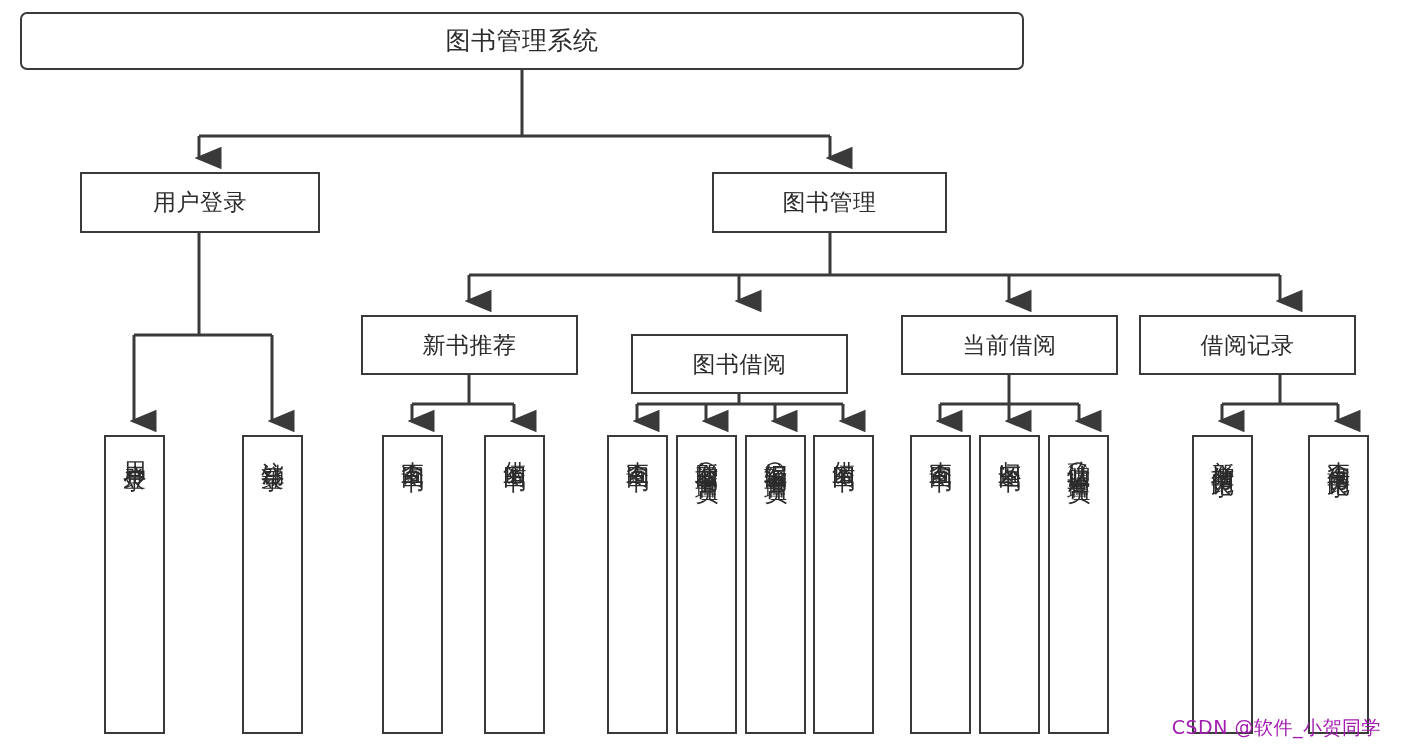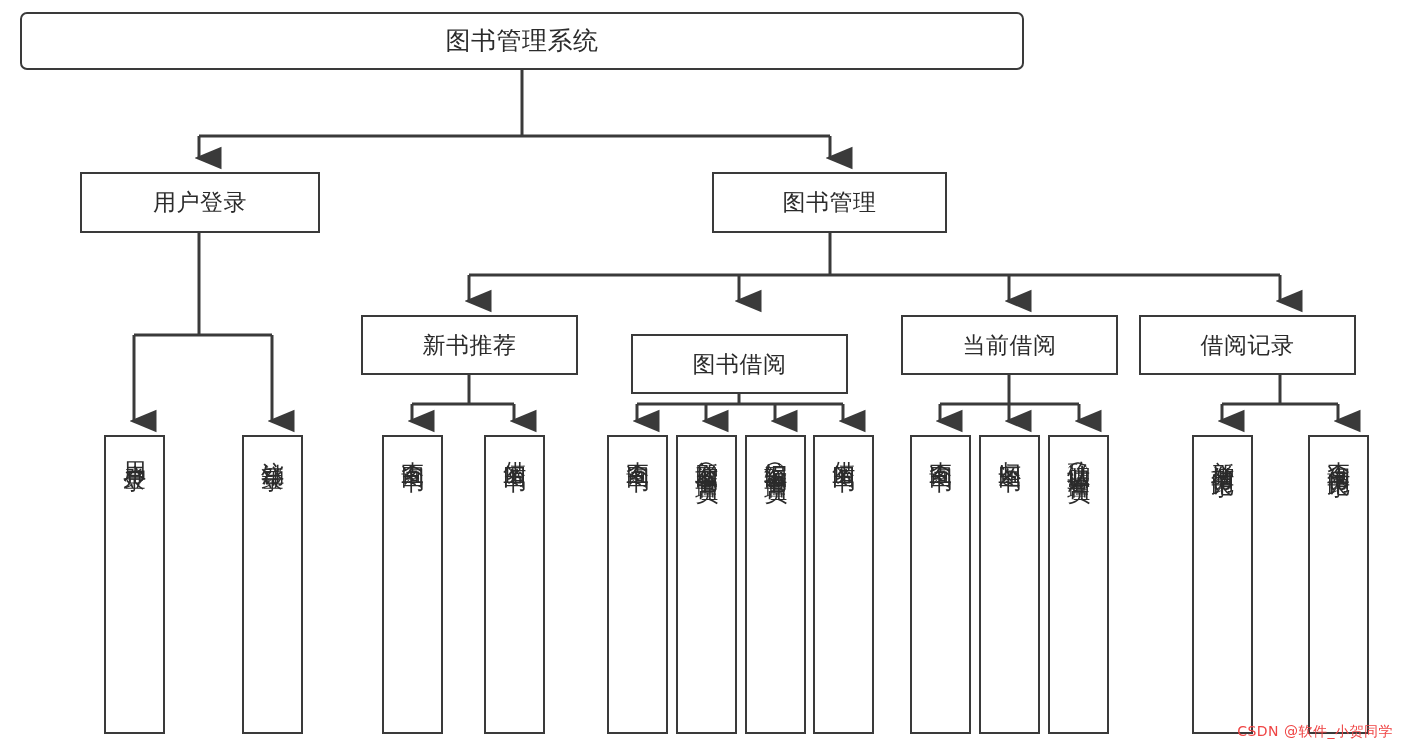--- a/index.html
+++ b/index.html
@@ -62,24 +62,24 @@
     text-orientation: upright;
     -webkit-writing-mode: vertical-rl;
     font-size: 23px;
     line-height: 1.1;
     letter-spacing: 3px;
     white-space: normal;
     max-height: 288px;
   }
   .watermark {
     position: absolute;
-    right: 12px;
+    right: 24px;
     bottom: 6px;
-    font-size: 14px;
-    color: #ef4444;
+    font-size: 19px;
+    color: #a21caf;
     letter-spacing: 0.5px;
     z-index: 3;
     white-space: nowrap;
   }
 </style>
 </head>
 <body>
 
 <div id="canvas">
 

